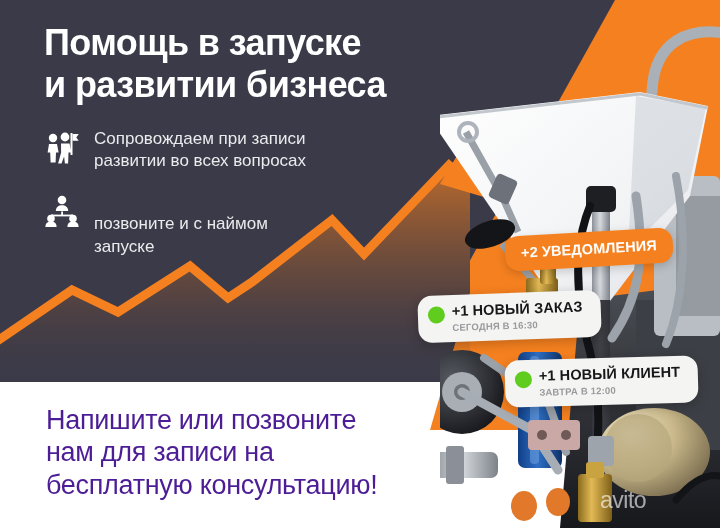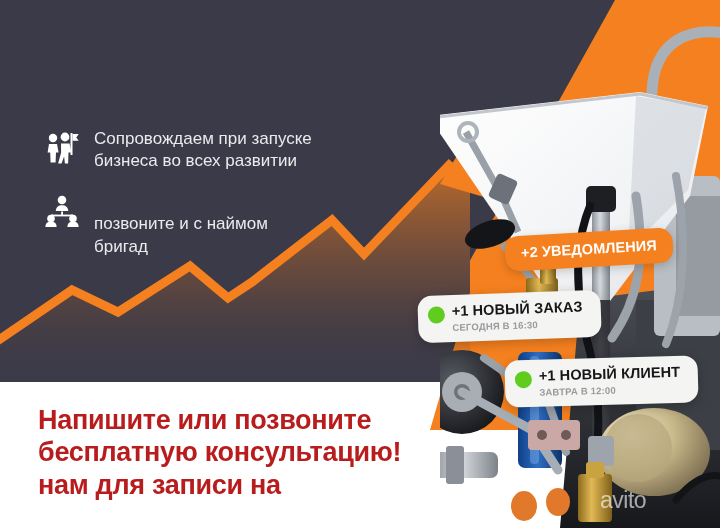--- a/index.html
+++ b/index.html
@@ -151,25 +151,25 @@
     transform: rotate(-2deg);
   }
   .card-client {
     left: 505px; top: 358px;
     transform: rotate(-1.6deg);
   }
 
   
   .cta {
     position: absolute;
-    left: 38px; top: 404px;
+    left: 46px; top: 404px;
     width: 420px;
-    color: #b91c1c;
+    color: #4c1d95;
     font-size: 27px;
-    font-weight: bold;
+    font-weight: normal;
     line-height: 1.2;
     letter-spacing: -0.3px;
   }
   .cta .line { display: block; white-space: nowrap; }
 
   
   .machine {
     position: absolute;
     left: 440px; top: 0;
     width: 280px; height: 528px;
@@ -309,37 +309,41 @@
       <rect x="138" y="474" width="34" height="48" rx="4" fill="url(#brassG)"></rect>
       <rect x="146" y="462" width="18" height="16" rx="3" fill="#c9a33f"></rect>
 
       <ellipse cx="84" cy="506" rx="13" ry="15" fill="#e2792a"></ellipse>
       <ellipse cx="118" cy="502" rx="12" ry="14" fill="#e2792a"></ellipse>
 
       <path fill="none" stroke="#121418" stroke-width="7" stroke-linecap="round" d="M236,500 C254,478 268,474 280,476"></path>
     </svg>
   </div>
 
+  <div class="headline">
+    <span class="line">Помощь в запуске</span>
+    <span class="line">и развитии бизнеса</span>
+  </div>
 
   <div class="features">
 
     <div class="feature">
       <span class="feature-icon">
         <svg width="34" height="32" viewBox="0 0 34 32" fill="#ffffff">
           <circle cx="8" cy="6" r="4.2"></circle>
           <path d="M4 12 h8 l1.6 8.5 h-2.6 l-0.4 10 h-5 l-0.4 -10 h-2.6 z"></path>
           <circle cx="20" cy="5" r="4.4"></circle>
           <path d="M16 11.5 h8.5 l2 9 h-3 l-0.4 11 h-3.2 l-0.8 -7 l-2.6 7 h-3.4 l3 -11 z"></path>
           <rect x="25.5" y="1" width="2" height="22"></rect>
           <path d="M27.5 2 h6.2 l-2.4 3.4 l2.4 3.4 h-6.2 z"></path>
         </svg>
       </span>
       <span class="feature-text">
-        <span>Сопровождаем при запуске</span><br>
-        <span>бизнеса во всех развитии</span>
+        <span>Сопровождаем при записи</span><br>
+        <span>развитии во всех вопросах</span>
       </span>
     </div>
 
     <div class="feature">
       <span class="feature-icon">
         <svg width="34" height="32" viewBox="0 0 34 32" fill="#ffffff">
           <circle cx="17" cy="5" r="4.3"></circle>
           <path d="M10.8 16 c0 -4 2.8 -5.8 6.2 -5.8 s6.2 1.8 6.2 5.8 z"></path>
           <rect x="16.2" y="16.5" width="1.8" height="4.2"></rect>
           <rect x="6.2" y="19.6" width="21.6" height="1.8"></rect>
@@ -347,21 +351,21 @@
           <rect x="26" y="19.6" width="1.8" height="3.6"></rect>
           <circle cx="6" cy="23.5" r="3.8"></circle>
           <path d="M0.4 32 c0 -3.8 2.4 -5.5 5.6 -5.5 s5.6 1.7 5.6 5.5 z"></path>
           <circle cx="28" cy="23.5" r="3.8"></circle>
           <path d="M22.4 32 c0 -3.8 2.4 -5.5 5.6 -5.5 s5.6 1.7 5.6 5.5 z"></path>
         </svg>
       </span>
       <span class="feature-text">
         <br>
         <span>позвоните и с наймом</span><br>
-        <span>бригад</span>
+        <span>запуске</span>
       </span>
     </div>
 
   </div>
 
   <div class="pill-orange">
     <span>+2 УВЕДОМЛЕНИЯ</span>
   </div>
 
   <div class="card card-order">
@@ -371,19 +375,19 @@
   </div>
 
   <div class="card card-client">
     <span class="dot"></span>
     <span class="card-title">+1 НОВЫЙ КЛИЕНТ</span>
     <span class="card-sub">ЗАВТРА В 12:00</span>
   </div>
 
   <div class="cta">
     <span class="line">Напишите или позвоните</span>
+    <span class="line">нам для записи на</span>
     <span class="line">бесплатную консультацию!</span>
-    <span class="line">нам для записи на</span>
   </div>
 
   <div class="watermark">avito</div>
 
 </div>
 
 </body></html>

